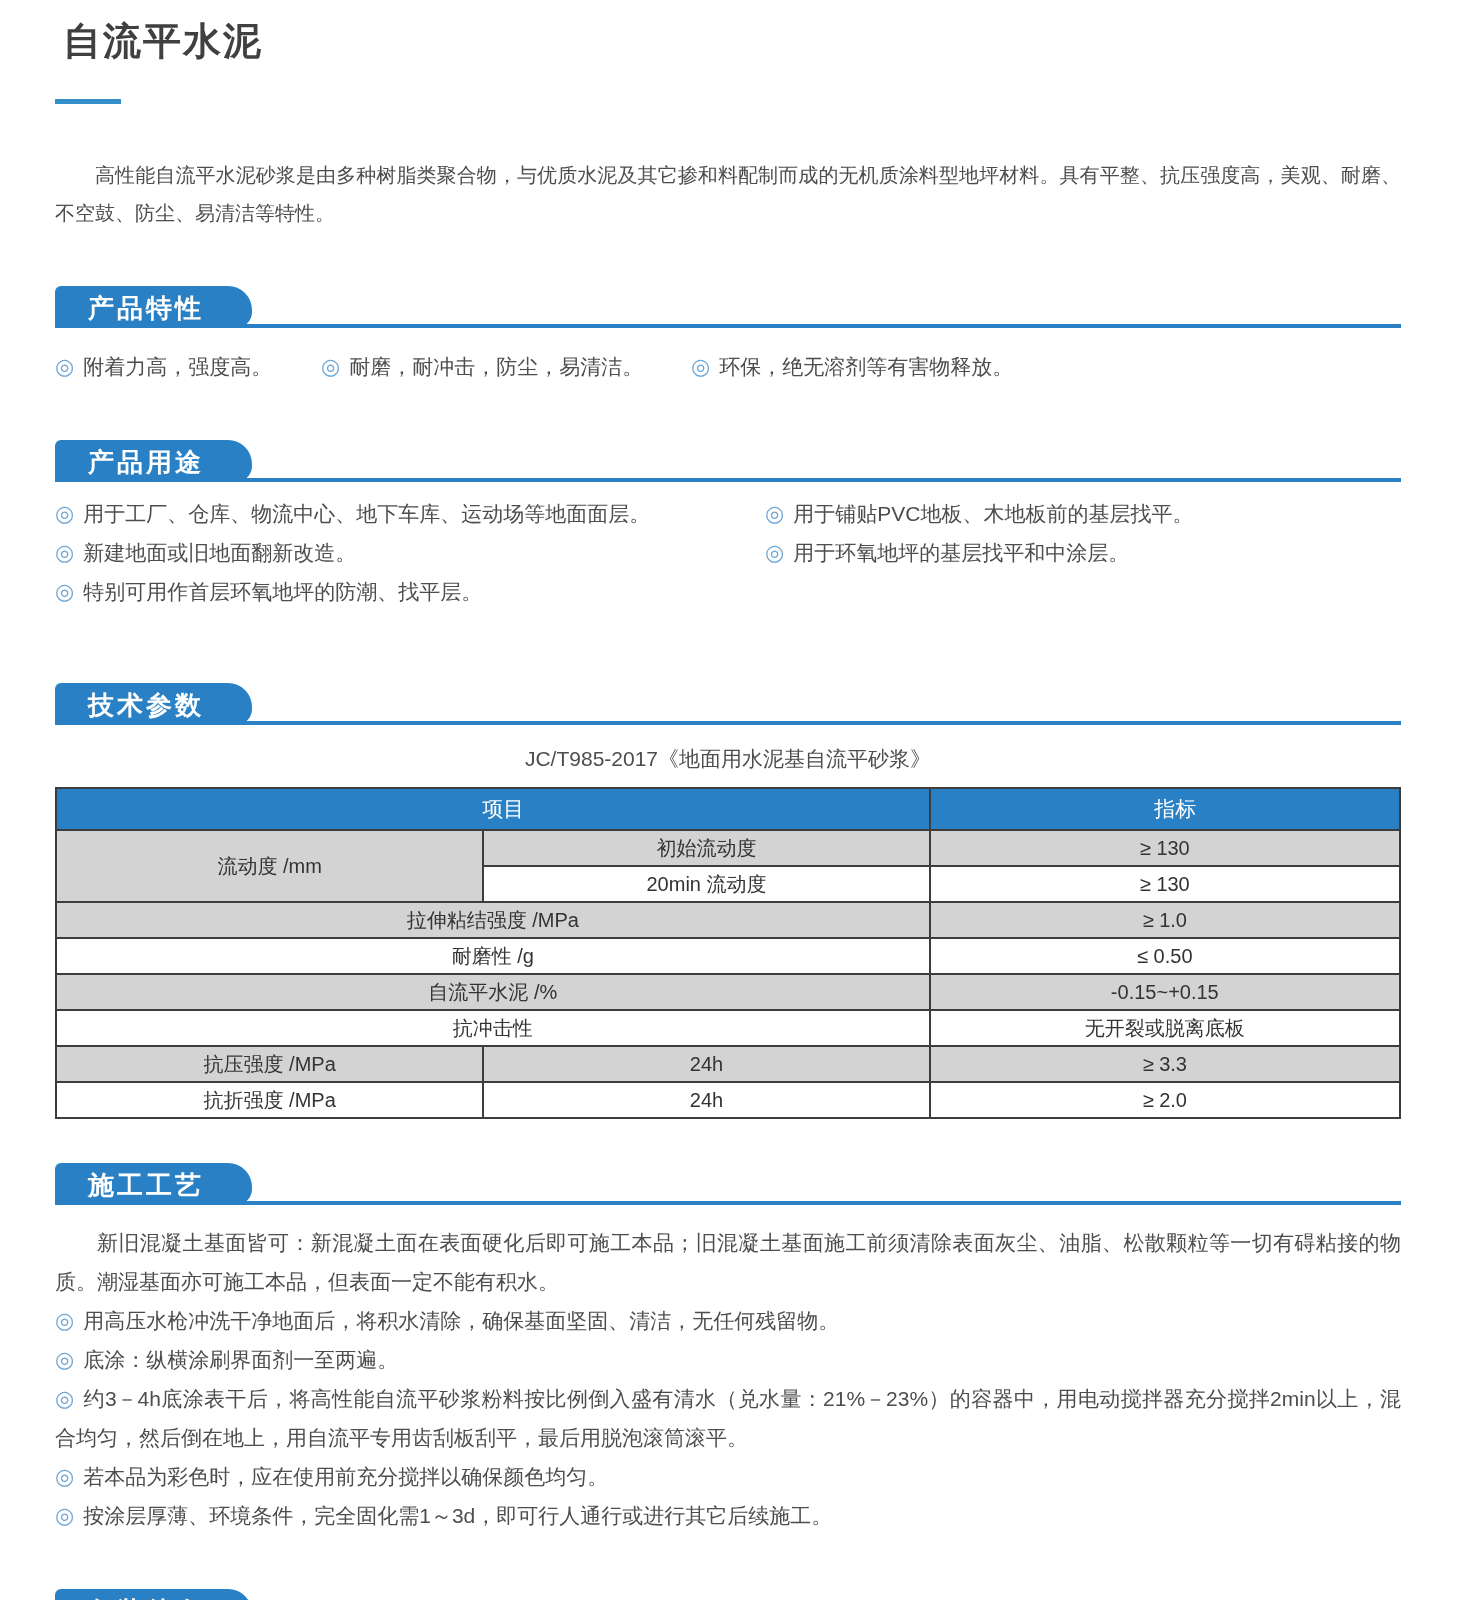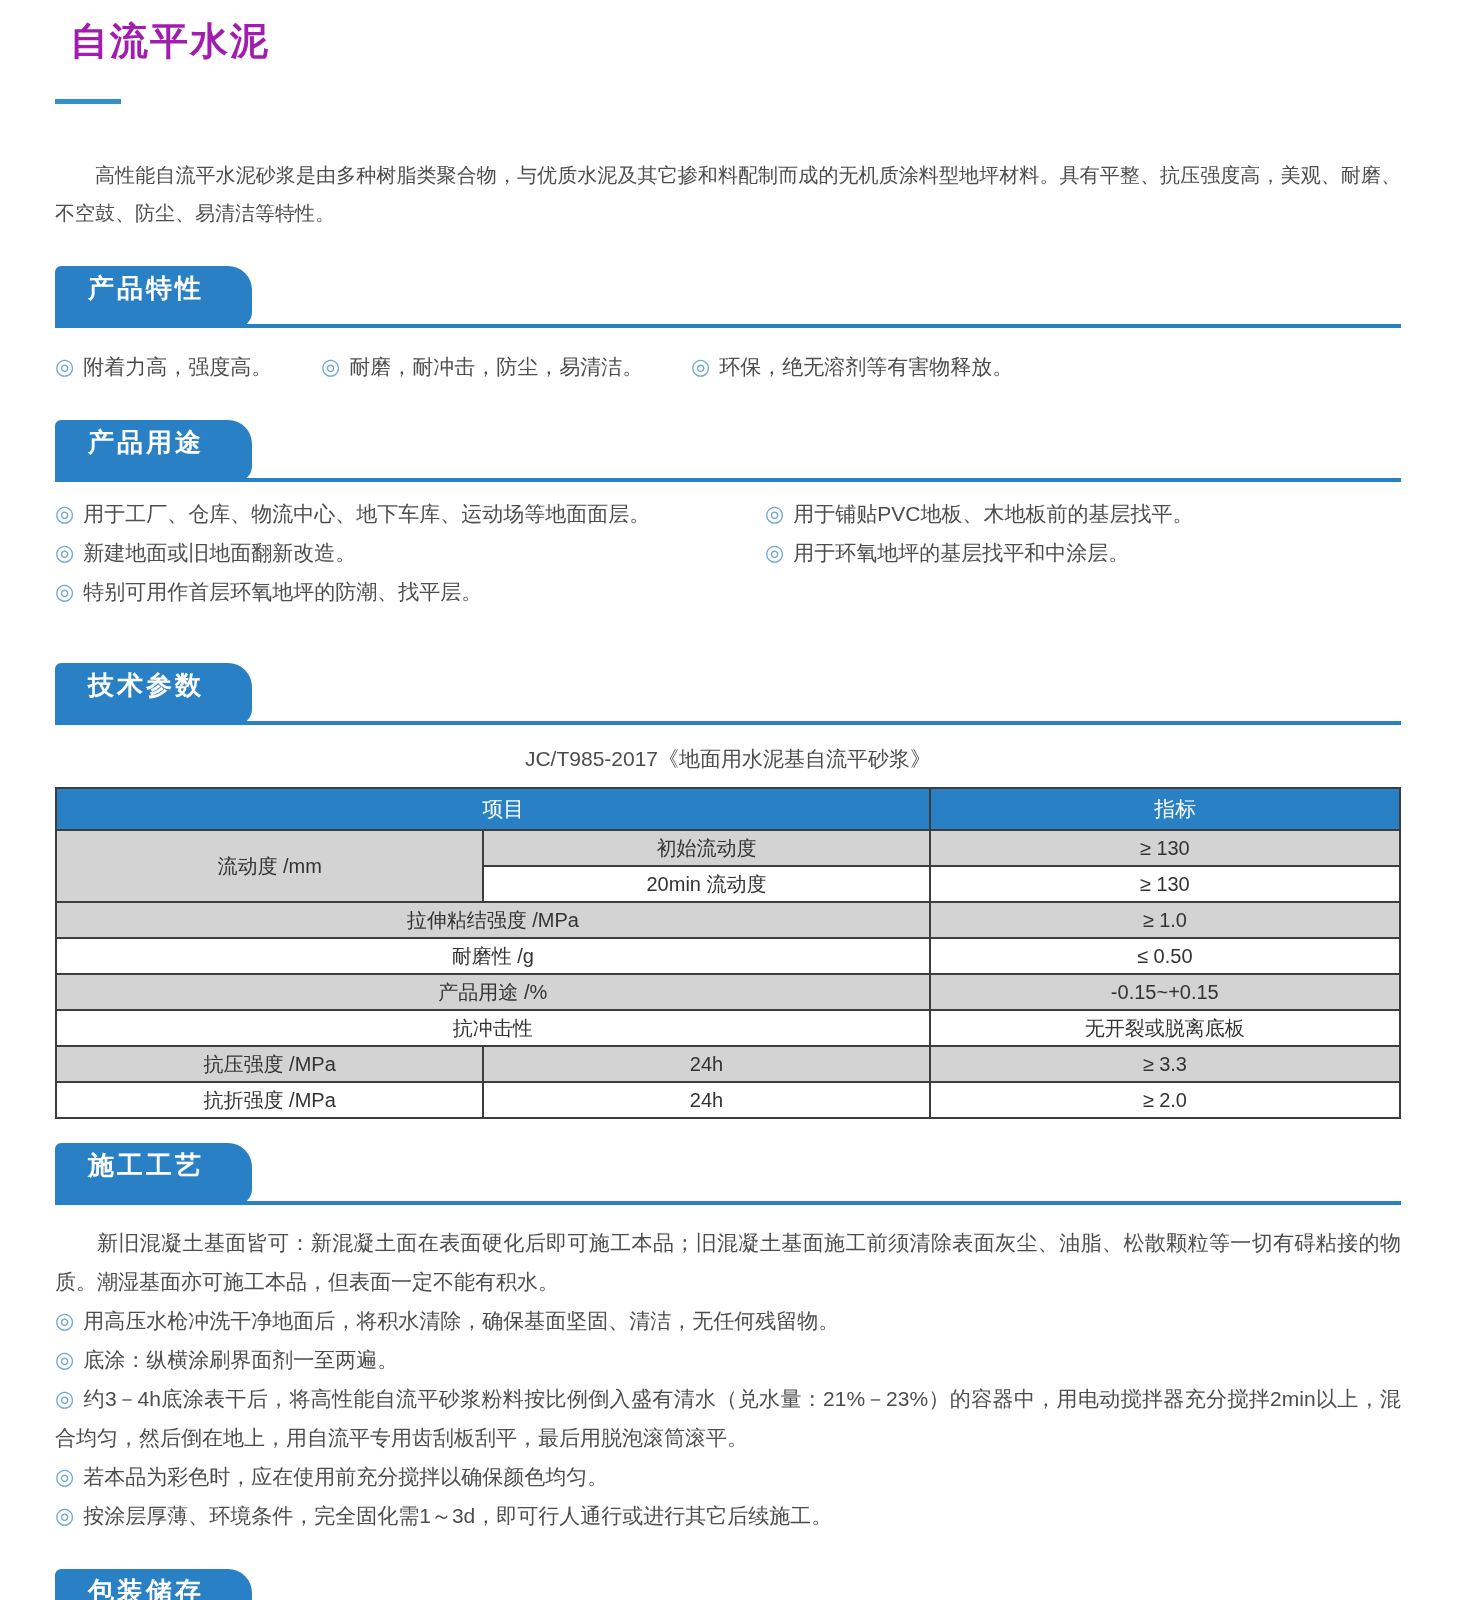--- a/index.html
+++ b/index.html
@@ -6,25 +6,25 @@
   html, body { margin: 0; padding: 0; background: #ffffff; }
   body {
     width: 1459px;
     font-family: "Liberation Sans", "DejaVu Sans", sans-serif;
     color: #4d4d4d;
   }
   .page { width: 1459px; min-height: 1600px; padding: 0 58px 40px 55px; }
 
   
   .page-title {
-    color: #a21caf;
+    color: #404040;
     font-size: 38px;
     font-weight: bold;
     letter-spacing: 2px;
-    margin: 16px 0 0 15px;
+    margin: 16px 0 0 8px;
   }
   .title-underline {
     width: 66px; height: 5px;
     background: #3390cb;
     margin-top: 32px;
   }
 
   
   .intro {
     margin: 52px 0 0 0;
@@ -35,21 +35,21 @@
   }
 
   
   .sec-head { position: relative; height: 46px; }
   .sec-rule {
     position: absolute; left: 0; right: 0; bottom: 0;
     height: 4px; background: #2980c4;
   }
   .sec-tab {
     position: absolute; left: 0; bottom: 0;
-    height: 62px; line-height: 44px;
+    height: 42px; line-height: 44px;
     background: #2980c4; color: #ffffff;
     font-size: 26px; font-weight: bold; letter-spacing: 3px;
     padding: 0 48px 0 33px;
     border-radius: 6px 24px 16px 0;
   }
 
   
   .bullets { list-style: none; margin: 0; padding: 0; font-size: 21px; }
   .bullet { line-height: 39px; }
   .bi {
@@ -179,21 +179,21 @@
         </tr>
         <tr class="gray">
           <td colspan="2">拉伸粘结强度 /MPa</td>
           <td>≥ 1.0</td>
         </tr>
         <tr>
           <td colspan="2">耐磨性 /g</td>
           <td>≤ 0.50</td>
         </tr>
         <tr class="gray">
-          <td colspan="2">产品用途 /%</td>
+          <td colspan="2">自流平水泥 /%</td>
           <td>-0.15~+0.15</td>
         </tr>
         <tr>
           <td colspan="2">抗冲击性</td>
           <td>无开裂或脱离底板</td>
         </tr>
         <tr class="gray">
           <td>抗压强度 /MPa</td>
           <td>24h</td>
           <td>≥ 3.3</td>

